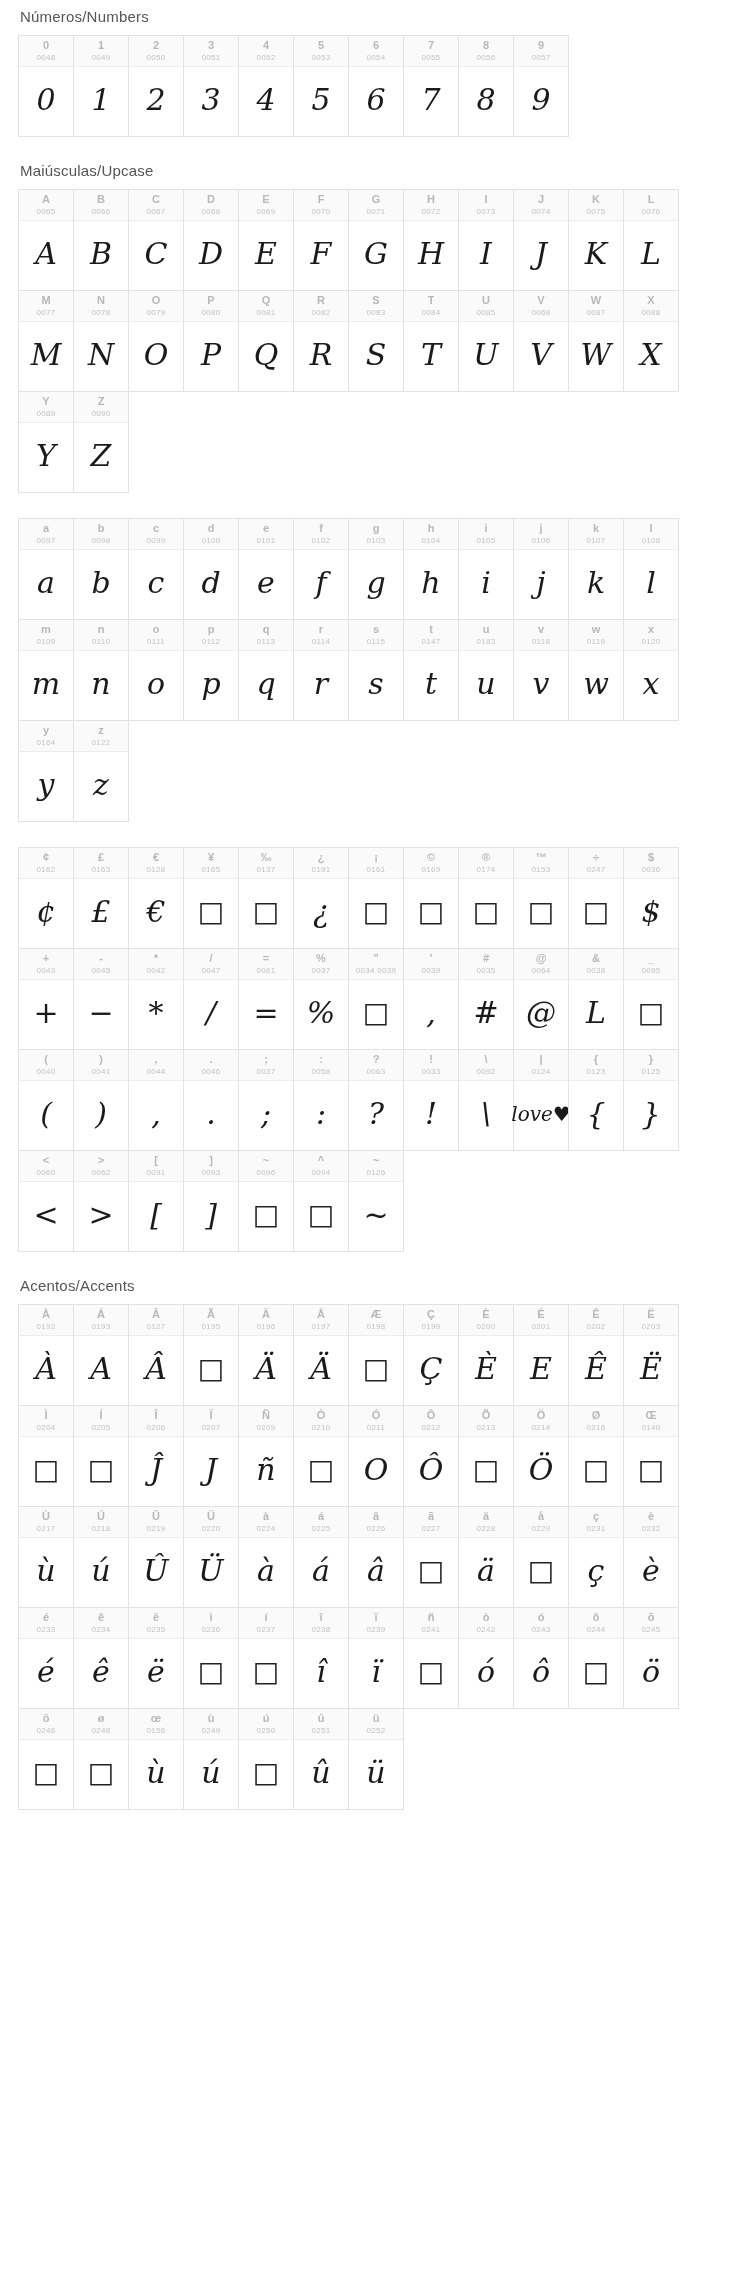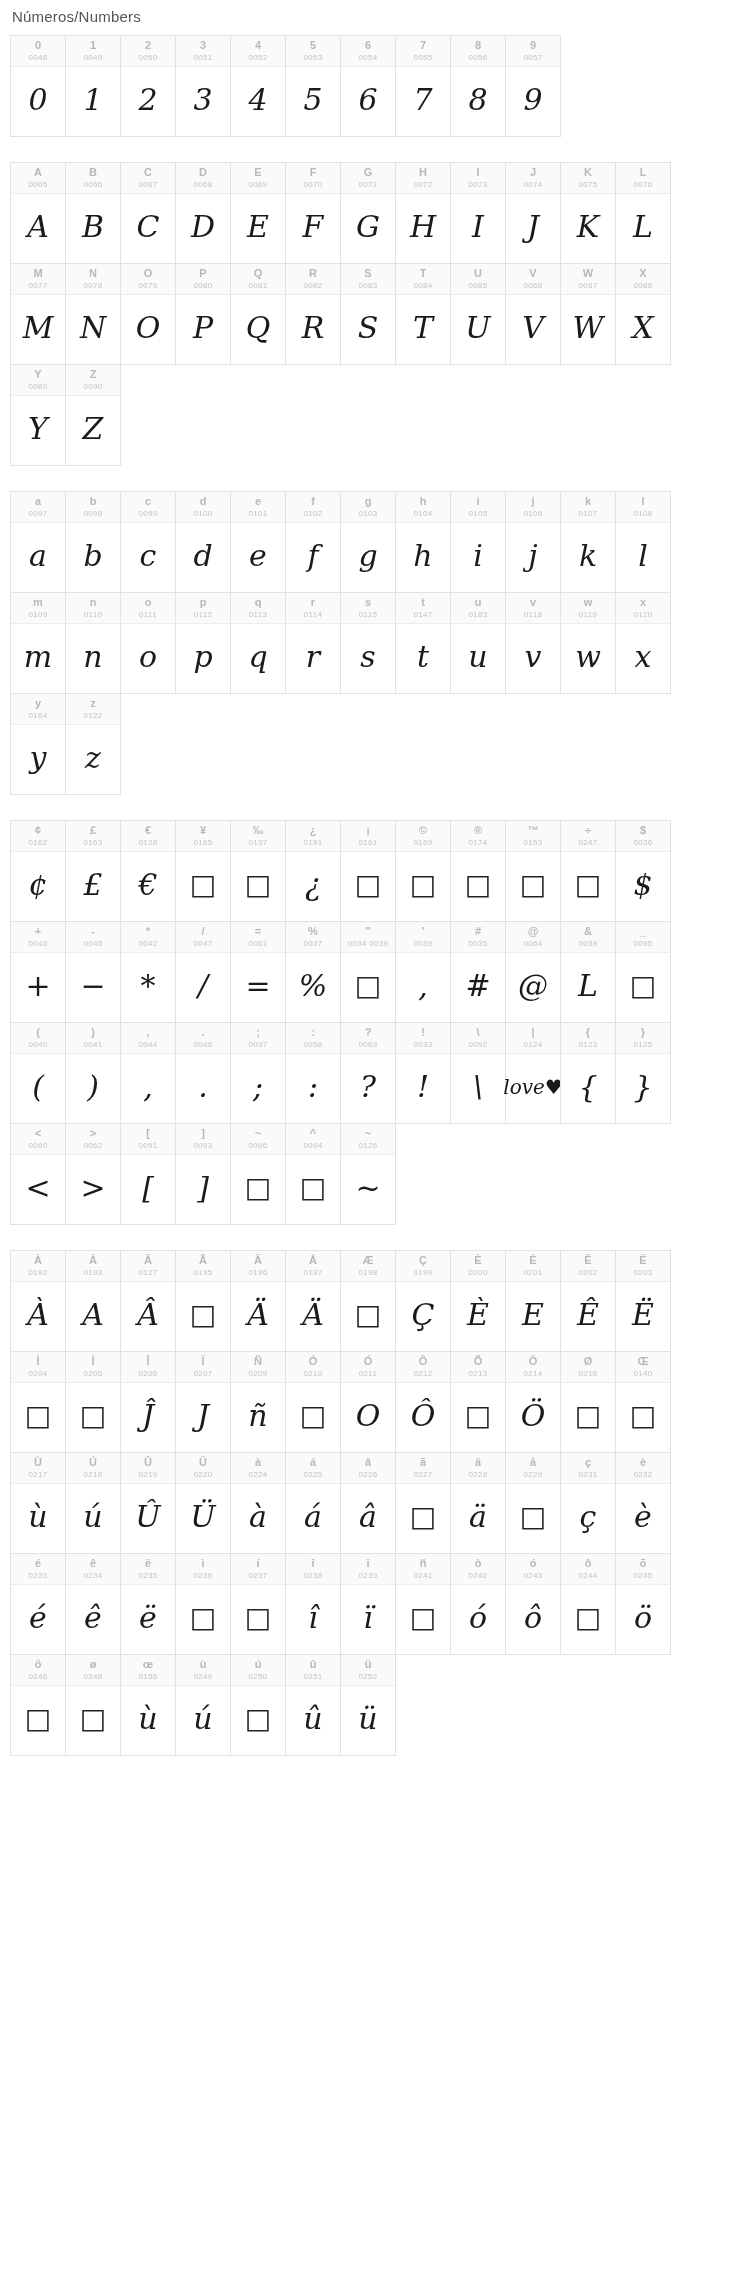--- a/index.html
+++ b/index.html
@@ -8,21 +8,21 @@
     background: #ffffff;
   }
   body {
     width: 730px;
     font-family: "Liberation Sans", sans-serif;
     color: #333333;
   }
   .page {
     width: 730px;
     box-sizing: border-box;
-    padding: 8px 10px 30px 10px;
+    padding: 8px 10px 30px 18px;
   }
   .section {
     margin-bottom: 26px;
   }
   .section-title {
     font-size: 15px;
     color: #555555;
     font-weight: normal;
     margin: 0 0 10px 0;
     padding-left: 2px;
@@ -165,20 +165,21 @@
           <div class="cell">
             <div class="cell-head">
               <div class="cell-char">9</div>
               <div class="cell-code">0057</div>
             </div>
             <div class="cell-glyph">9</div>
           </div>
         </div>
       </div>
       <div class="section">
+        <h2 class="section-title">Maiúsculas/Upcase</h2>
         <div class="grid">
           <div class="cell">
             <div class="cell-head">
               <div class="cell-char">A</div>
               <div class="cell-code">0065</div>
             </div>
             <div class="cell-glyph">A</div>
           </div>
           <div class="cell">
             <div class="cell-head">
@@ -842,20 +843,21 @@
           <div class="cell">
             <div class="cell-head">
               <div class="cell-char">~</div>
               <div class="cell-code">0126</div>
             </div>
             <div class="cell-glyph">~</div>
           </div>
         </div>
       </div>
       <div class="section">
+        <h2 class="section-title">Acentos/Accents</h2>
         <div class="grid">
           <div class="cell">
             <div class="cell-head">
               <div class="cell-char">À</div>
               <div class="cell-code">0192</div>
             </div>
             <div class="cell-glyph">À</div>
           </div>
           <div class="cell">
             <div class="cell-head">

